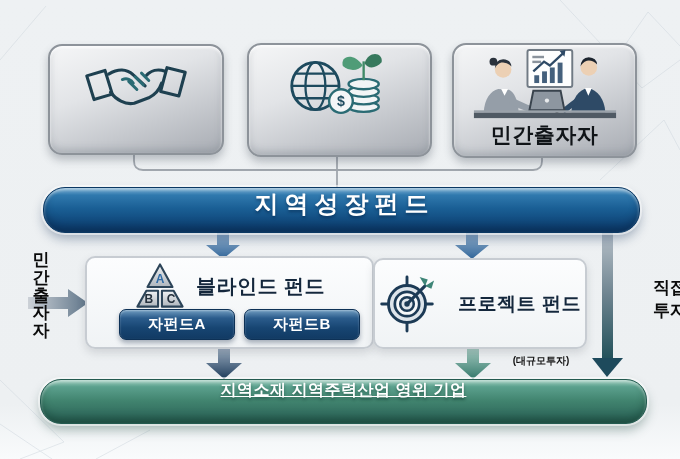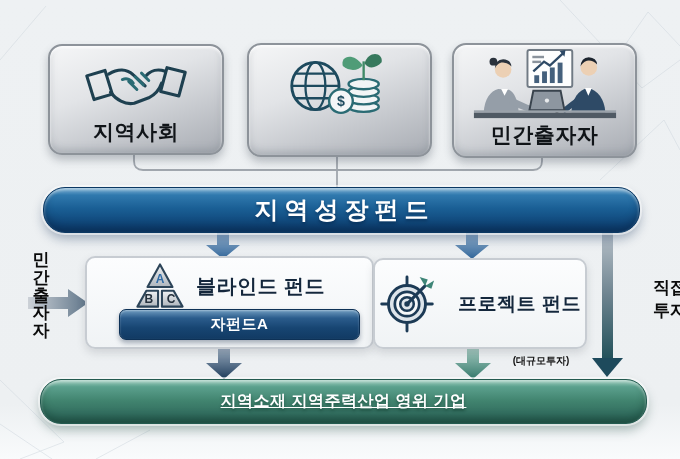--- a/index.html
+++ b/index.html
@@ -16,21 +16,21 @@
   .metal-box{
     border-radius:14px;border:2px solid #8d939a;
     background:linear-gradient(160deg,#f5f6f7 0%,#e2e4e7 38%,#c6c9ce 68%,#a8acb3 100%);
     box-shadow:0 5px 9px rgba(55,65,78,.30), inset 0 2px 3px rgba(255,255,255,.85), inset 0 -4px 7px rgba(110,118,128,.30);
   }
   .metal-label{position:absolute;left:0;right:0;bottom:7px;text-align:center;
     font-size:21px;font-weight:700;color:#101418;letter-spacing:.5px;}
   .icon-wrap{position:absolute;left:0;right:0;top:6px;display:flex;justify-content:center;align-items:center;}
 
   
-  .banner{display:flex;align-items:center;justify-content:center;color:#fff;font-weight:700;}
+  .banner{display:flex;justify-content:center;color:#fff;font-weight:700;}
   .blue-banner{
     border-radius:22px;border:1px solid #0b3863;
     background:linear-gradient(180deg,#7fb3d6 0%,#3079ae 16%,#1a5f95 46%,#10477a 80%,#0d3c6b 100%);
     box-shadow:0 0 0 2px rgba(255,255,255,.55), 0 6px 11px rgba(20,50,90,.35), inset 0 2px 3px rgba(255,255,255,.45), inset 0 -5px 8px rgba(0,20,50,.35);
   }
   .blue-banner .txt{font-size:24px;letter-spacing:6px;text-indent:6px;text-shadow:0 2px 3px rgba(0,25,55,.45);}
   .green-banner{
     border-radius:21px;border:1px solid #235a4f;
     background:linear-gradient(180deg,#9ecfbf 0%,#5ba08d 16%,#41846f 48%,#316c5e 82%,#2a5e52 100%);
     box-shadow:0 0 0 2px rgba(255,255,255,.55), 0 6px 11px rgba(25,70,60,.35), inset 0 2px 3px rgba(255,255,255,.45), inset 0 -5px 8px rgba(0,40,30,.35);
@@ -125,21 +125,20 @@
           <path d="M32,42 C38,50 48,56 58,54 L74,48 C82,44 86,38 88,32"></path>
         </g>
         <g fill="none" stroke="#2a6b74" stroke-width="3.2" stroke-linecap="round">
           <path d="M52,30 l9,9"></path>
             <path d="M59,25 l9,9"></path>
             <path d="M66,21 l8,8"></path>
           <path d="M45,28 C50,26 55,28 57,32"></path>
         </g>
       </svg>
     </div>
-    <div class="metal-label">지역사회</div>
   </div>
 
   <div class="el metal-box" style="left:247px;top:43px;width:181px;height:110px;">
     <div class="icon-wrap" style="height:70px;top:5px;">
       <svg width="112" height="70" viewBox="0 0 112 74">
         <g fill="none" stroke="#1d4a5e" stroke-width="3">
           <circle cx="30" cy="38" r="25"></circle>
           <ellipse cx="30" cy="38" rx="10.5" ry="25" stroke-width="2.4"></ellipse>
           <path d="M5.5,38 H54.5 M9,25 H51 M9,51 H51" stroke-width="2.4"></path>
         </g>
@@ -210,20 +209,21 @@
           <path d="M29,30 L41.2,30 L50.5,46.5 L29,46.5 Z"></path>
         </g>
         <text x="27" y="21.5" text-anchor="middle" font-size="12.5" font-weight="bold" fill="#2f6ba6">A</text>
         <text x="15.5" y="43" text-anchor="middle" font-size="12.5" font-weight="bold" fill="#25313d">B</text>
         <text x="38.5" y="43" text-anchor="middle" font-size="12.5" font-weight="bold" fill="#25313d">C</text>
       </svg>
       <span class="fund-title">블라인드 펀드</span>
     </div>
     <div class="subfund-row">
       <div class="subfund-btn">자펀드A</div>
+      <div class="subfund-btn">자펀드B</div>
     </div>
   </div>
 
   <div class="el white-box" style="left:373px;top:258px;width:210px;height:87px;">
     <div class="project-inner">
       <svg width="56" height="62" viewBox="0 0 62 66">
         <g stroke="#1c3a55" stroke-width="3.2" stroke-linecap="round">
           <path d="M31,3 V11"></path>
             <path d="M31,55 V63"></path>
             <path d="M3,33 H11"></path>

